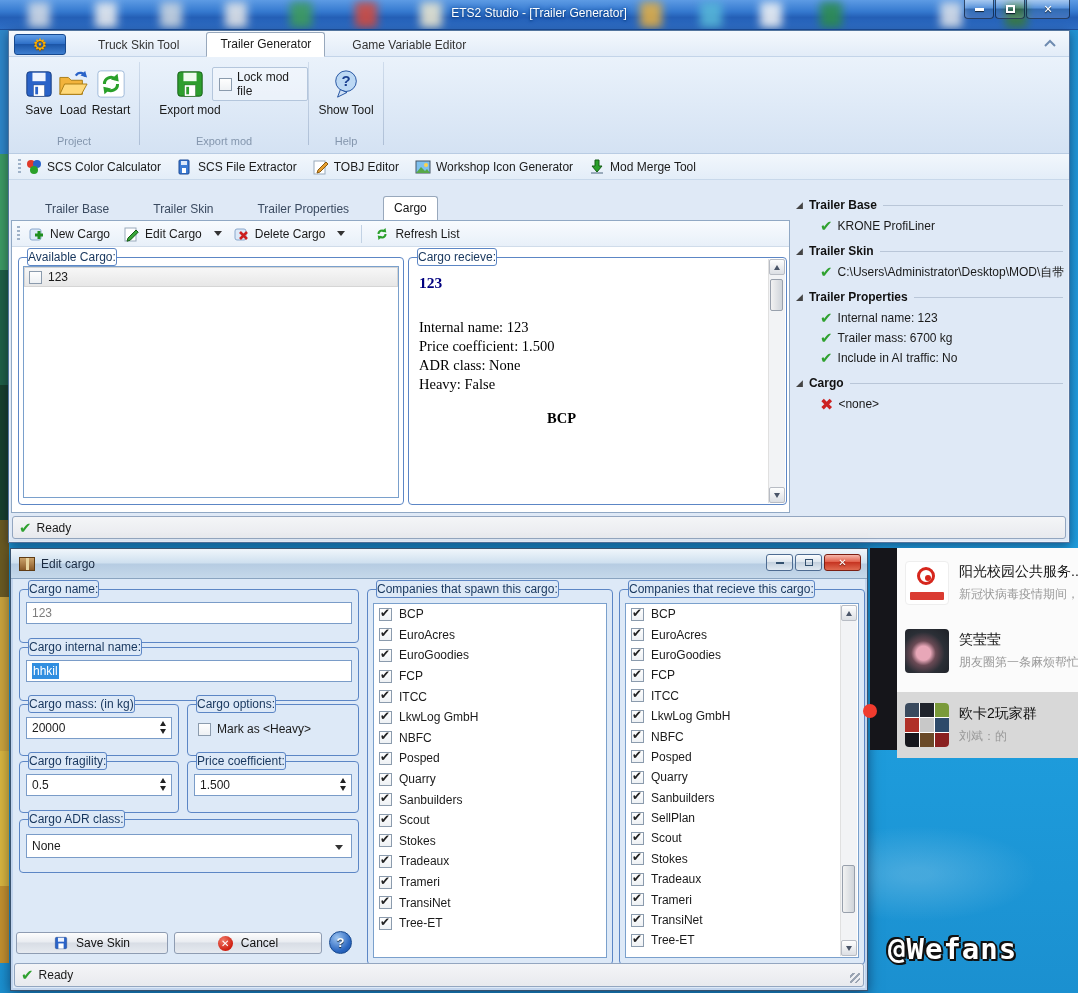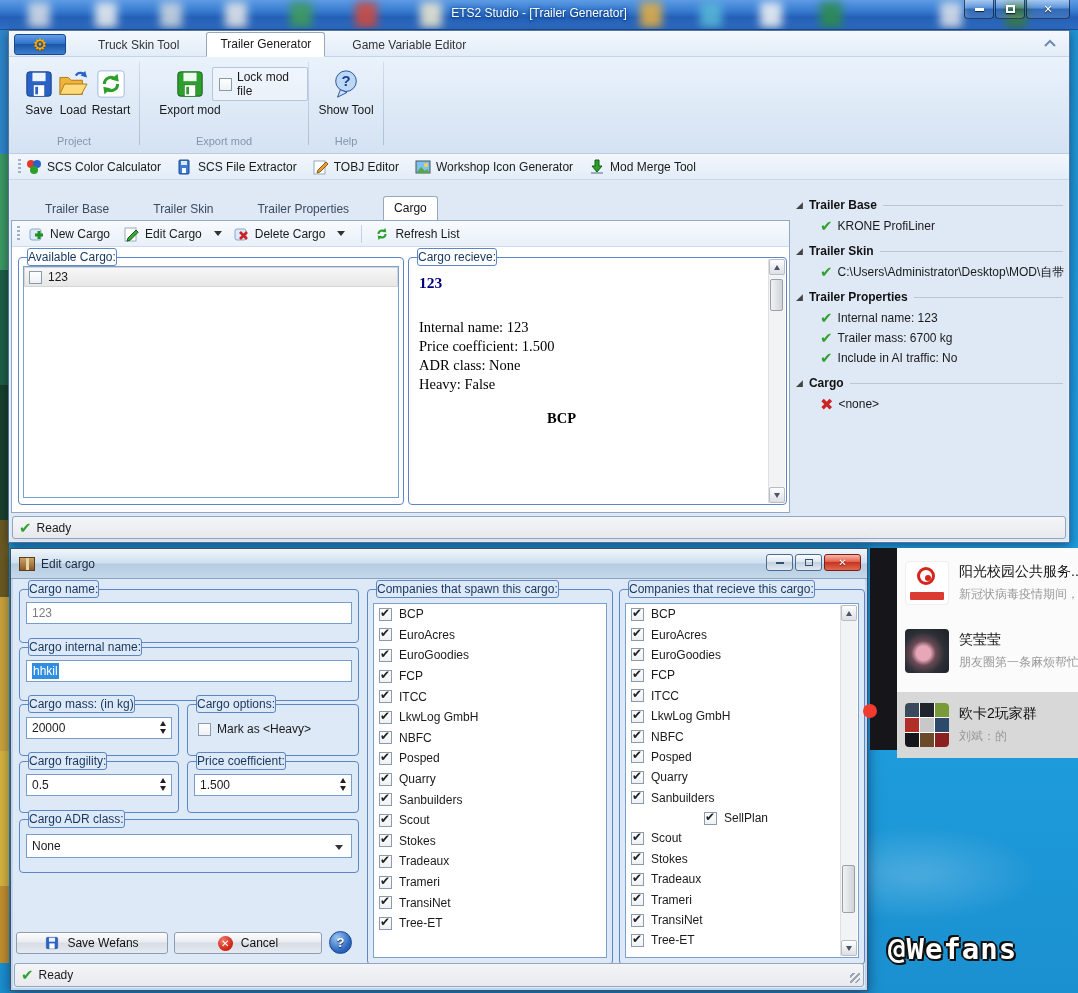--- a/index.html
+++ b/index.html
@@ -514,21 +514,21 @@
         <span class="combo-arrow"></span>
       </div>
     </div>
 
     <div class="btn" style="left:5px;top:383px;width:152px">
       <svg width="14" height="14" viewBox="0 0 32 32" style="color:#2a63c8">
         <rect x="3" y="3" width="26" height="26" rx="3" fill="currentColor" stroke="#143a7c"></rect>
         <rect x="9" y="4" width="14" height="9" fill="#eef4ff"></rect>
         <rect x="10" y="17" width="12" height="12" fill="#fff"></rect>
         </svg>
-      <span>Save Wefans</span>
+      <span>Save Skin</span>
     </div>
     <div class="btn" style="left:163px;top:383px;width:148px">
       <span class="cancel-ico">✕</span>
       <span>Cancel</span>
     </div>
     <div class="help-circle" style="left:318px;top:382px">?</div>
 
     <div class="gb" style="left:356px;top:40px;width:246px;height:376px">
       <div class="gb-label onblue">Companies that spawn this cargo:</div>
       <div class="listbox" id="spawn-list" style="left:5px;top:13px;right:5px;bottom:6px">
@@ -640,21 +640,21 @@
               <span>Posped</span>
             </div>
             <div class="comp-row" style="height: 20.4px;">
               <span class="cb checked"></span>
               <span>Quarry</span>
             </div>
             <div class="comp-row" style="height: 20.4px;">
               <span class="cb checked"></span>
               <span>Sanbuilders</span>
             </div>
-            <div class="comp-row" style="height: 20.4px; justify-content: center;">
+            <div class="comp-row" style="height: 20.4px;">
               <span class="cb checked"></span>
               <span>SellPlan</span>
             </div>
             <div class="comp-row" style="height: 20.4px;">
               <span class="cb checked"></span>
               <span>Scout</span>
             </div>
             <div class="comp-row" style="height: 20.4px;">
               <span class="cb checked"></span>
               <span>Stokes</span>

